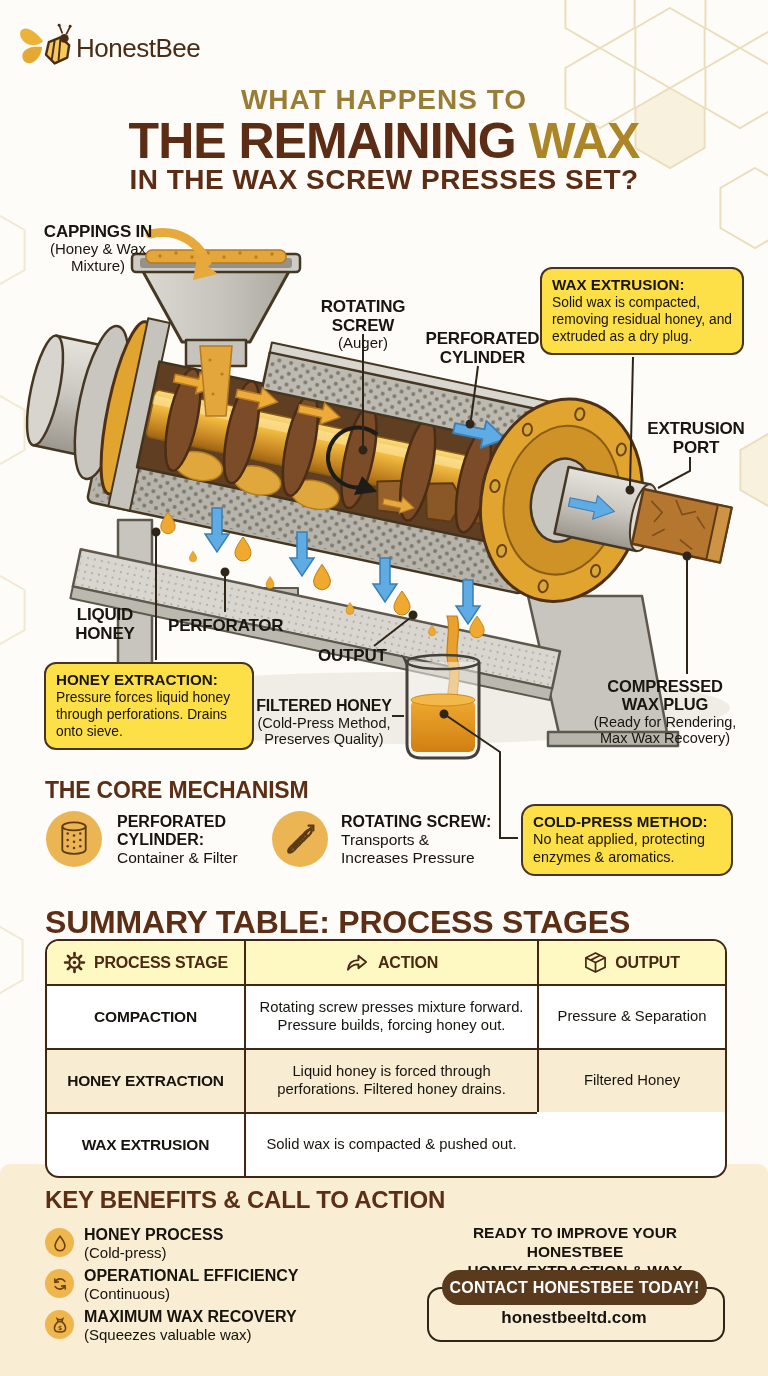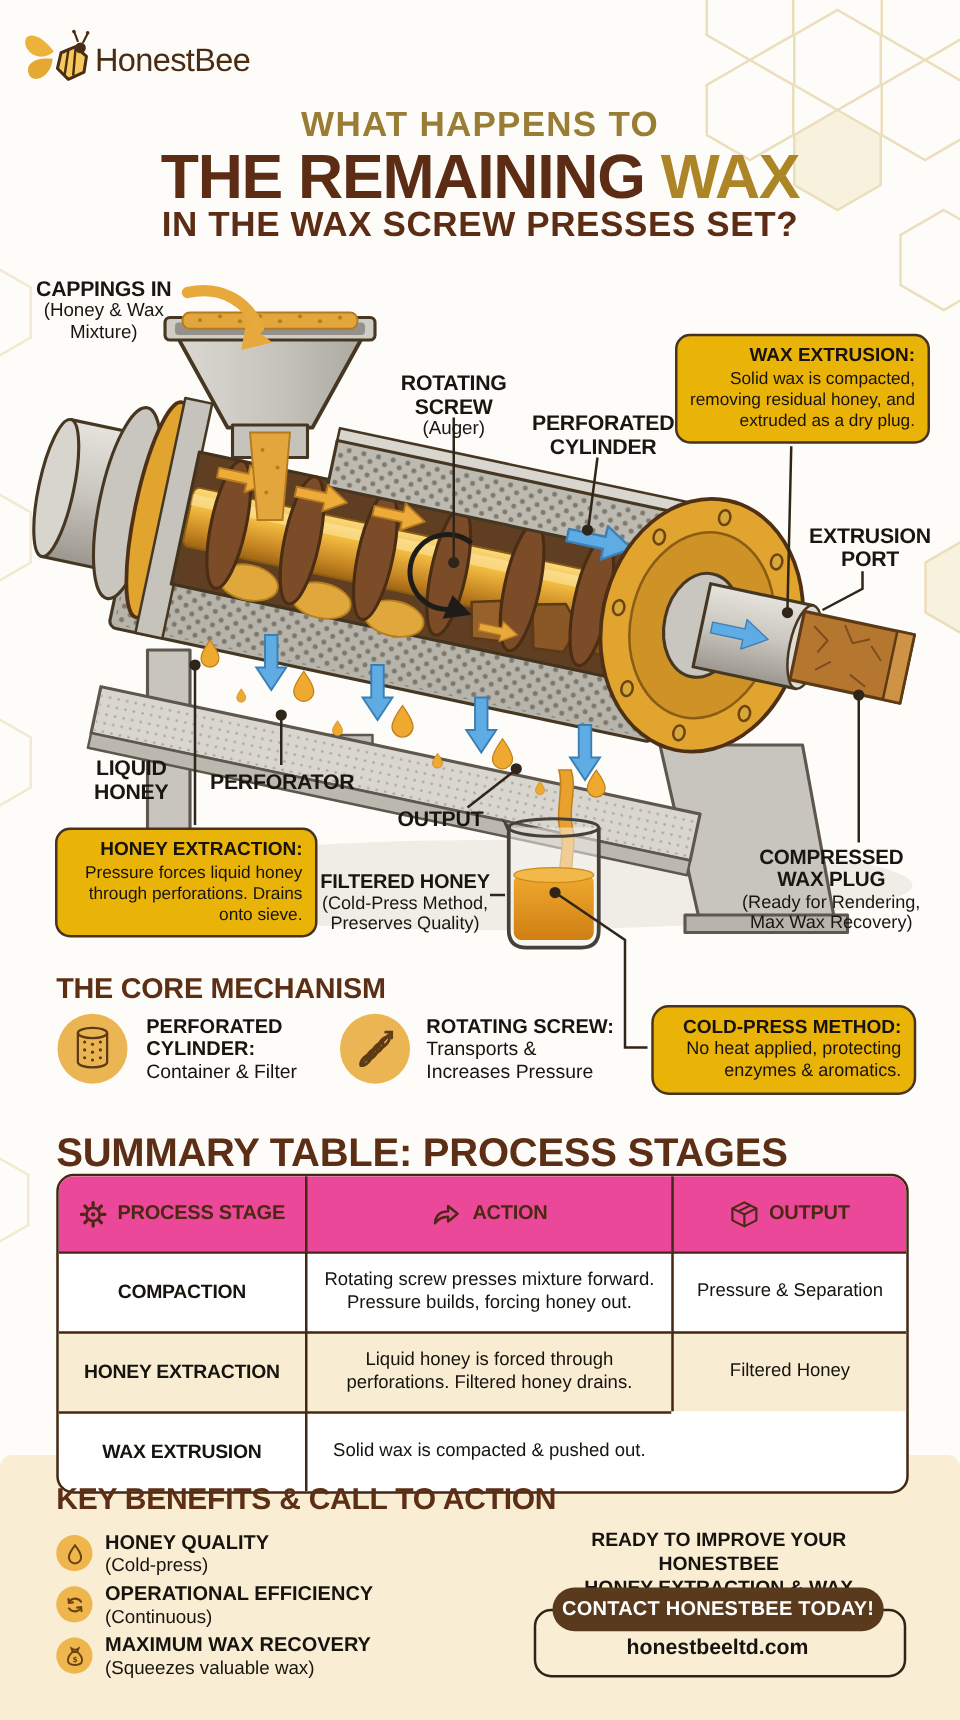--- a/index.html
+++ b/index.html
@@ -10,34 +10,34 @@
   .pl{white-space:pre-line;}
   
   .brand{left:76px;top:33px;font-size:26px;font-weight:400;color:#4A2C15;letter-spacing:-0.5px;}
   .t1{left:0;top:84px;width:768px;text-align:center;font-size:28px;font-weight:700;color:#9A7D35;letter-spacing:1px;}
   .t2{left:0;top:112px;width:768px;text-align:center;font-size:50px;font-weight:700;color:#5C2C15;letter-spacing:-1px;}
   .t2 .gold{color:#AB8526;}
   .t3{left:0;top:164px;width:768px;text-align:center;font-size:28px;font-weight:700;color:#5C2C15;letter-spacing:0.5px;}
   
   .dlab{font-weight:700;font-size:17px;line-height:1.12;color:#191510;letter-spacing:-0.2px;}
   .dsub{font-weight:400;font-size:15px;line-height:1.12;color:#191510;}
-  .callout{background:#eab308;border:2px solid #473321;border-radius:12px;padding:7px 10px;text-align:right;}
+  .callout{background:#fde047;border:2px solid #473321;border-radius:12px;padding:7px 10px;}
   .callout .ct{font-weight:700;font-size:15.2px;line-height:1.2;}
   .callout .cb{font-weight:400;font-size:13.8px;line-height:1.24;}
   
   .h2{font-size:23px;font-weight:700;color:#5C2E15;letter-spacing:-0.2px;}
   .coreicon{width:56px;height:56px;border-radius:50%;background:#EBB553;display:flex;align-items:center;justify-content:center;}
   .corett{font-weight:700;font-size:16px;line-height:1.12;}
   .coretd{font-weight:400;font-size:15.5px;line-height:1.15;}
   
   .tbl{left:45px;top:939px;width:678px;border:2.5px solid #422813;border-radius:14px;overflow:hidden;background:#FFFFFF;
        display:grid;grid-template-columns:197px 293px 1fr;}
   .cell{display:flex;align-items:center;justify-content:center;border-left:2px solid #422813;border-top:2px solid #422813;}
   .cell.first{border-left:none;}
-  .cell.hrow{border-top:none;background:#ec4899;height:60px;color:#4A2812;font-weight:700;font-size:16px;letter-spacing:-0.2px;gap:8px;}
+  .cell.hrow{border-top:none;background:#fef9c3;height:43px;color:#4A2812;font-weight:700;font-size:16px;letter-spacing:-0.2px;gap:8px;}
   .cell.r{min-height:50px;font-size:14.8px;text-align:center;line-height:1.2;}
   .cell.stage{font-weight:700;font-size:15.5px;letter-spacing:-0.2px;}
   .cell.cream{background:#F8ECD2;}
   .cell.pad{padding:6px 12px;}
   
   .bottombg{left:0;top:1164px;width:768px;height:212px;background:#F9EDD3;border-radius:10px 10px 0 0;}
   .h2b{font-size:24px;}
   .bicon{width:29px;height:29px;border-radius:50%;background:#EFB64E;display:flex;align-items:center;justify-content:center;}
   .btt{font-weight:700;font-size:16px;line-height:1.1;color:#17130E;}
   .btd{font-weight:400;font-size:15px;line-height:1.15;color:#17130E;}
@@ -302,21 +302,21 @@
     <circle cx="50" cy="18" r="4.5" fill="#4A2C15"></circle>
     <path d="M52,14 L56,6 M48,13 L45,5" stroke="#4A2C15" stroke-width="1.8" fill="none"></path>
     <circle cx="56" cy="5.5" r="1.5" fill="#4A2C15"></circle>
       <circle cx="44.6" cy="4.5" r="1.5" fill="#4A2C15"></circle>
   </svg>
   <div class="abs brand">HonestBee</div>
   <div class="abs t1">WHAT HAPPENS TO</div>
   <div class="abs t2"><span>THE REMAINING</span> <span class="gold">WAX</span></div>
   <div class="abs t3">IN THE WAX SCREW PRESSES SET?</div>
 
-  <div class="abs c" style="left:19px;top:222px;width:128px;">
+  <div class="abs c" style="left:34px;top:222px;width:128px;">
     <div class="dlab">CAPPINGS IN</div>
     <div class="dsub pl">(Honey &amp; Wax
 Mixture)</div>
   </div>
   <div class="abs c" style="left:288px;top:297px;width:150px;">
     <div class="dlab">ROTATING SCREW</div>
     <div class="dsub">(Auger)</div>
   </div>
   <div class="abs c dlab pl" style="left:410px;top:329px;width:145px;">PERFORATED
 CYLINDER</div>
@@ -430,21 +430,21 @@
   </div>
 
   <div class="abs h2 h2b" style="left:45px;top:1186px;">KEY BENEFITS &amp; CALL TO ACTION</div>
 
   <div class="abs bicon" style="left:45px;top:1228px;">
     <svg width="18" height="18" viewBox="0 0 24 24" fill="none" stroke="#6B420F" stroke-width="2.2">
       <path d="M12,3 C12,3 5.5,11 5.5,15.8 a6.5,6.5 0 0 0 13,0 C18.5,11 12,3 12,3 Z"></path>
     </svg>
   </div>
   <div class="abs" style="left:84px;top:1226px;width:250px;">
-    <div class="btt">HONEY QUALITY</div>
+    <div class="btt">HONEY PROCESS</div>
     <div class="btd">(Cold-press)</div>
   </div>
 
   <div class="abs bicon" style="left:45px;top:1269px;">
     <svg width="18" height="18" viewBox="0 0 24 24" fill="none" stroke="#6B420F" stroke-width="2.2" stroke-linecap="round">
       <path d="M18.5,8.5 A7.5,7.5 0 0 0 5.5,9.5"></path>
         <polyline points="5,5.5 5.5,9.8 9.8,9.2" fill="none"></polyline>
       <path d="M5.5,15.5 A7.5,7.5 0 0 0 18.5,14.5"></path>
         <polyline points="19,18.5 18.5,14.2 14.2,14.8" fill="none"></polyline>
     </svg>

